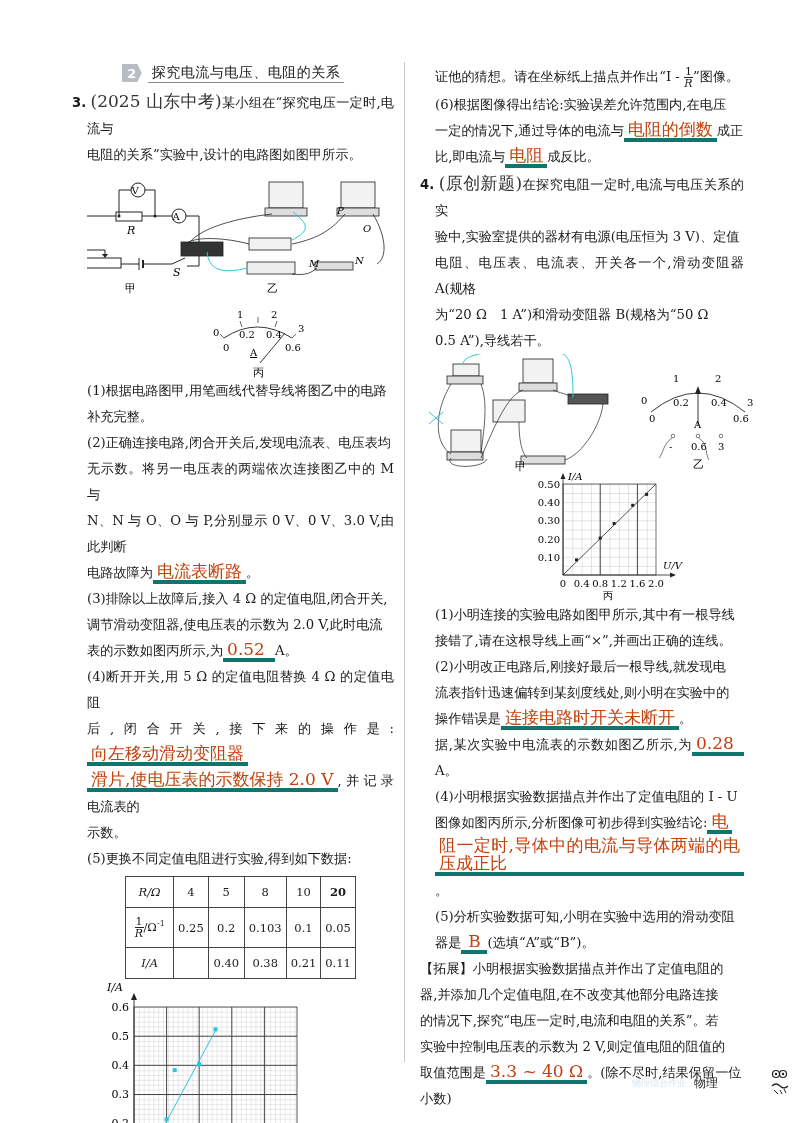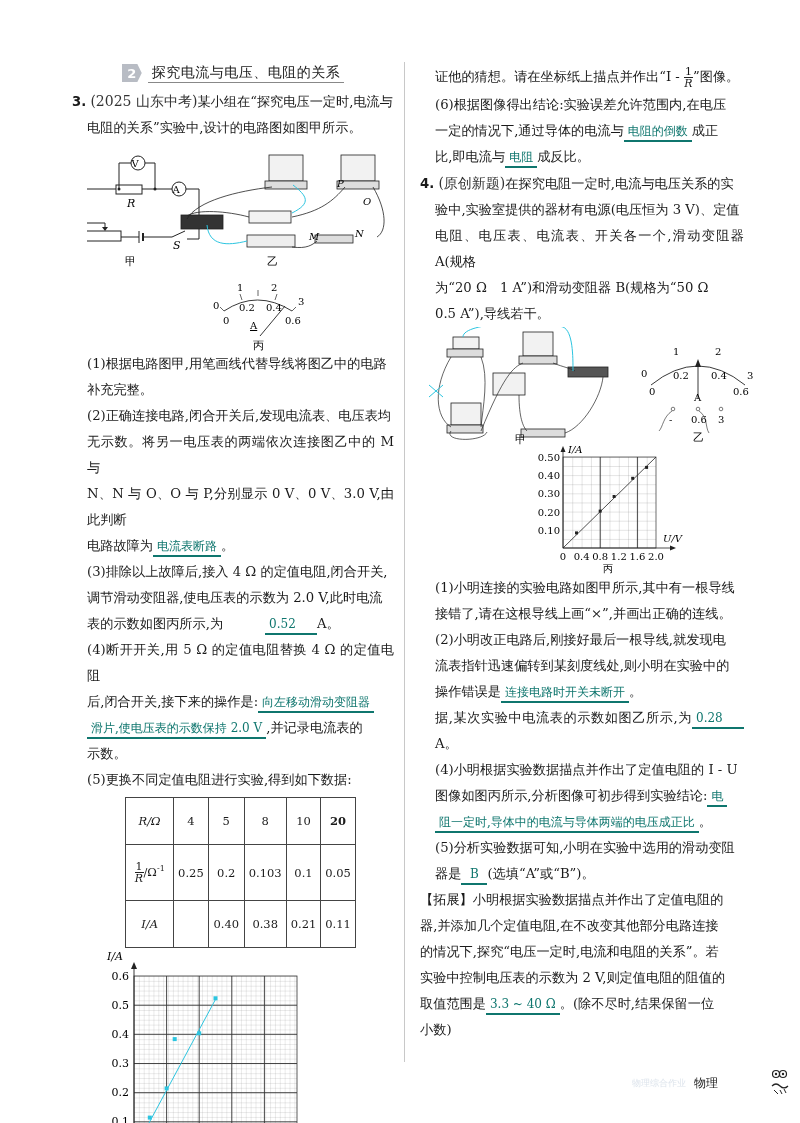--- a/index.html
+++ b/index.html
@@ -5,29 +5,29 @@
   * { box-sizing: border-box; margin: 0; padding: 0; }
   html, body { width: 800px; height: 1123px; background: #ffffff; }
   body { position: relative; font-family: "DejaVu Serif", "Liberation Serif", serif; color: #1a1a1a; font-size: 13.2px; overflow: hidden; }
   .col { position: absolute; top: 62px; }
   .col-left { left: 72px; width: 322px; }
   .col-right { left: 420px; width: 324px; }
   .divider { position: absolute; left: 404px; top: 62px; width: 1px; height: 1000px; background: #c8c8c8; }
   .p { line-height: 26px; text-align: justify; }
   .indent { padding-left: 15px; }
   .qnum { font-family: "DejaVu Sans", sans-serif; font-weight: bold; margin-left: -15px; }
-  .src { font-size: 14px; color: #333; }
-  .ans { color: #0f766e; display: inline-block; border-bottom: 2px solid #0f766e; padding: 0 4px; line-height: 18px; font-size: 12px; }
+  .src { font-size: 17px; color: #333; }
+  .ans { color: #c2410c; display: inline-block; border-bottom: 4px solid #0f766e; padding: 0 4px; line-height: 18px; font-size: 17px; }
   .it { font-style: italic; }
   .section-head { display: flex; align-items: center; justify-content: center; height: 22px; margin-bottom: 4px; }
   .sec-badge { background: #b8bcc4; color: #fff; font-family: "DejaVu Sans", sans-serif; font-weight: bold; font-size: 13px; width: 20px; height: 18px; display: flex; align-items: center; justify-content: center; clip-path: polygon(0 0, 78% 0, 100% 50%, 78% 100%, 0 100%); }
   .sec-title { font-family: "DejaVu Sans", sans-serif; font-weight: normal; font-size: 14px; margin-left: 6px; border-bottom: 1.5px solid #888; padding: 0 4px; letter-spacing: 0.5px; }
   .fig { position: relative; }
   table.data { border-collapse: collapse; margin: 4px auto 0 auto; font-size: 11.5px; }
-  table.data td { border: 1px solid #444; text-align: center; height: 25px; padding: 16px 4px; }
+  table.data td { border: 1px solid #444; text-align: center; height: 25px; padding: 8px 4px; }
   table.data tr:nth-child(2) td { height: 35px; }
   .frac { display: inline-flex; flex-direction: column; align-items: center; vertical-align: middle; line-height: 1; font-size: 11px; }
   .frac .num { border-bottom: 1px solid #222; padding: 0 1px; }
   .footer { position: absolute; top: 1068px; left: 632px; display: flex; align-items: center; }
   .footer .faded { color: #dde4ec; font-size: 9px; margin-right: 8px; font-family: "DejaVu Sans", sans-serif; }
   .footer .subject { font-family: Liberation Sans, sans-serif; font-size: 12px; }
   svg text { font-family: "DejaVu Serif", "Liberation Serif", serif; }
 </style>
 </head>
 <body>
@@ -133,21 +133,21 @@
     </div>
 
     <div class="p">(1)根据电路图甲,用笔画线代替导线将图乙中的电路</div>
     <div class="p">补充完整。</div>
     <div class="p">(2)正确连接电路,闭合开关后,发现电流表、电压表均</div>
     <div class="p">无示数。将另一电压表的两端依次连接图乙中的 M 与</div>
     <div class="p">N、N 与 O、O 与 P,分别显示 0 V、0 V、3.0 V,由此判断</div>
     <div class="p"><span>电路故障为</span><span class="ans">电流表断路</span><span>。</span></div>
     <div class="p">(3)排除以上故障后,接入 4 Ω 的定值电阻,闭合开关,</div>
     <div class="p">调节滑动变阻器,使电压表的示数为 2.0 V,此时电流</div>
-    <div class="p"><span>表的示数如图丙所示,为</span><span class="ans" style="width:52px;margin-left:42px;">0.52</span><span>A。</span></div>
+    <div class="p"><span>表的示数如图丙所示,为</span><span class="ans" style="width:52px;">0.52</span><span>A。</span></div>
     <div class="p">(4)断开开关,用 5 Ω 的定值电阻替换 4 Ω 的定值电阻</div>
     <div class="p"><span>后,闭合开关,接下来的操作是:</span><span class="ans">向左移动滑动变阻器</span></div>
     <div class="p"><span class="ans">滑片,使电压表的示数保持 2.0 V</span><span>,并记录电流表的</span></div>
     <div class="p">示数。</div>
     <div class="p">(5)更换不同定值电阻进行实验,得到如下数据:</div>
 
     <table class="data">
       <tbody>
           <tr>
         <td style="width:48px;" class="it">R/Ω</td>

